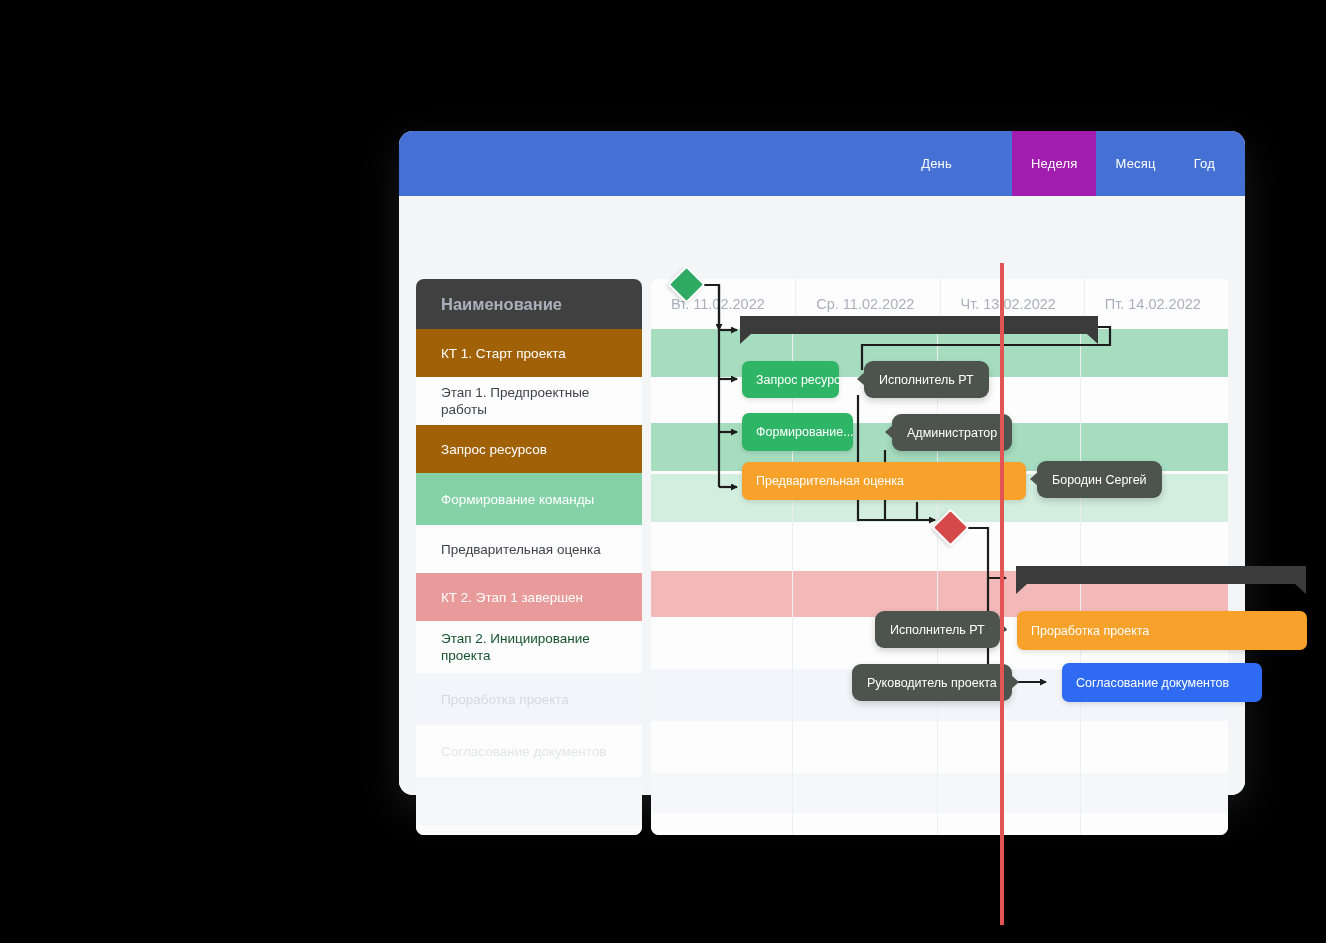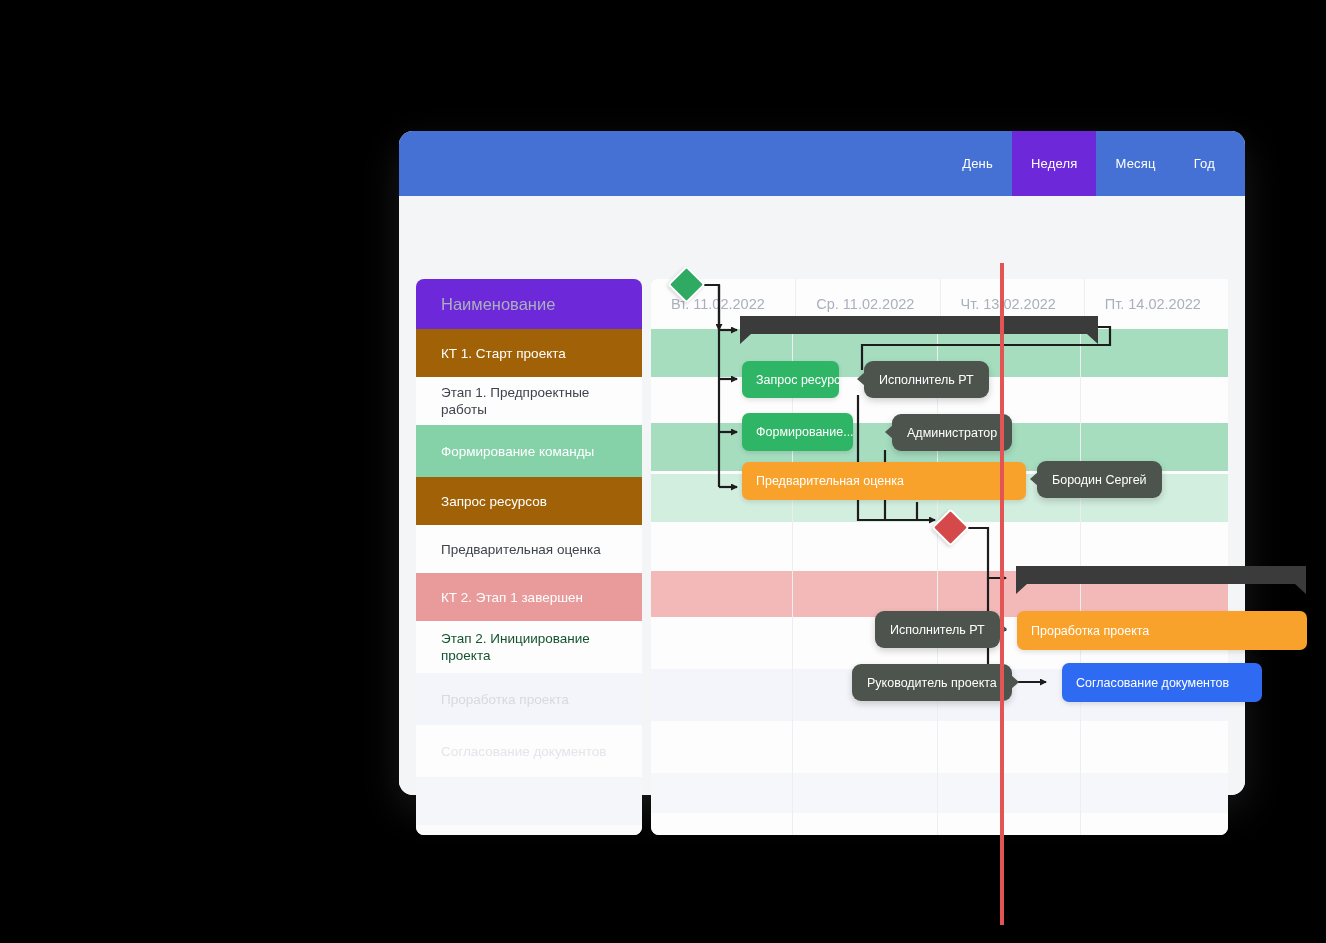--- a/index.html
+++ b/index.html
@@ -33,21 +33,21 @@
   }
   .scale-tab {
     display: flex; align-items: center; justify-content: center;
     padding: 0 19px;
     color: #ffffff;
     font-size: 13px;
     letter-spacing: .2px;
     cursor: pointer;
     height: 65px;
   }
-  .scale-tab.active { background: #6d28d9; }
+  .scale-tab.active { background: #a21caf; margin-left: 41px; }
   .scale-tab.last { padding-right: 30px; }
 
   
   #body-area {
     position: absolute; left: 0; top: 65px;
     width: 846px; height: 599px;
     background: #f4f5f7;
     border-radius: 0 0 14px 14px;
   }
 
@@ -55,22 +55,22 @@
   #name-panel {
     position: absolute; left: 17px; top: 83px;
     width: 226px; height: 556px;
     background: #fbfbfc;
     border-radius: 8px 8px 8px 8px;
     overflow: hidden;
   }
   #name-header {
     height: 50px; display: flex; align-items: center;
     padding-left: 25px;
-    font-size: 16.5px; font-weight: normal; color: #aab0bb;
-    background: #6d28d9;
+    font-size: 16.5px; font-weight: bold; color: #aab0bb;
+    background: #404040;
   }
   .name-row {
     height: 48px; display: flex; align-items: center;
     padding: 0 14px 0 25px;
     font-size: 13.5px; line-height: 17px;
     color: #3f444c;
     background: #fdfdfe;
   }
   .name-row.tall { height: 52px; }
   .name-row.green  { background: #a16207; color: #ffffff; }
@@ -194,25 +194,25 @@
 
       <div id="name-panel" data-name="task-name-panel">
         <div id="name-header" data-name="column-header-name">Наименование</div>
 
         <div class="name-row green" data-name="task-row-kt1">
           <span data-name="task-row-label">КТ 1. Старт проекта</span>
         </div>
         <div class="name-row" data-name="task-row-phase1">
           <span data-name="task-row-label">Этап 1. Предпроектные работы</span>
         </div>
+        <div class="name-row green" data-name="task-row-resource-request">
+          <span data-name="task-row-label">Запрос ресурсов</span>
+        </div>
         <div class="name-row green2 tall" data-name="task-row-team-forming">
           <span data-name="task-row-label">Формирование команды</span>
-        </div>
-        <div class="name-row green" data-name="task-row-resource-request">
-          <span data-name="task-row-label">Запрос ресурсов</span>
         </div>
         <div class="name-row" data-name="task-row-preliminary-estimate">
           <span data-name="task-row-label">Предварительная оценка</span>
         </div>
         <div class="name-row red" data-name="task-row-kt2">
           <span data-name="task-row-label">КТ 2. Этап 1 завершен</span>
         </div>
         <div class="name-row dim tall" data-name="task-row-phase2">
           <span data-name="task-row-label">Этап 2. Инициирование проекта</span>
         </div>

